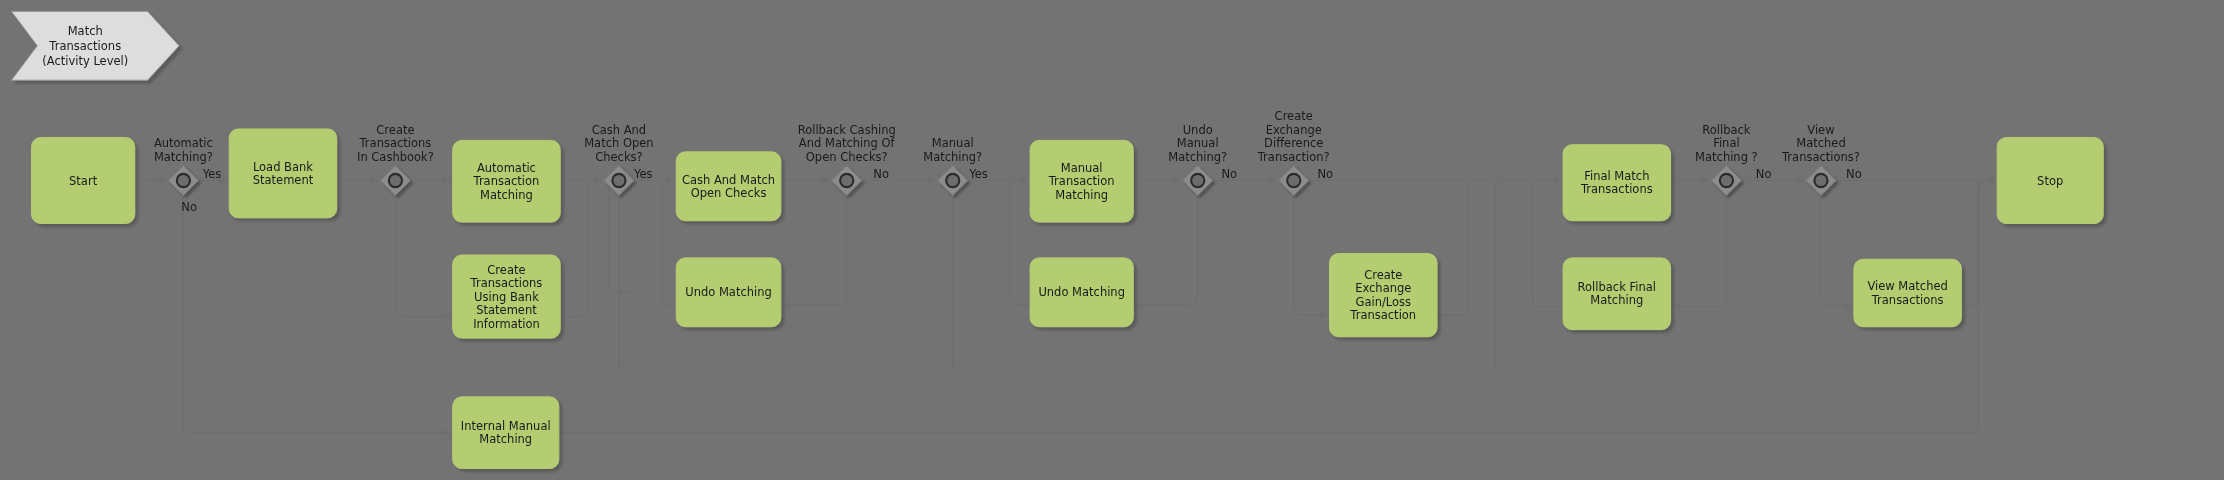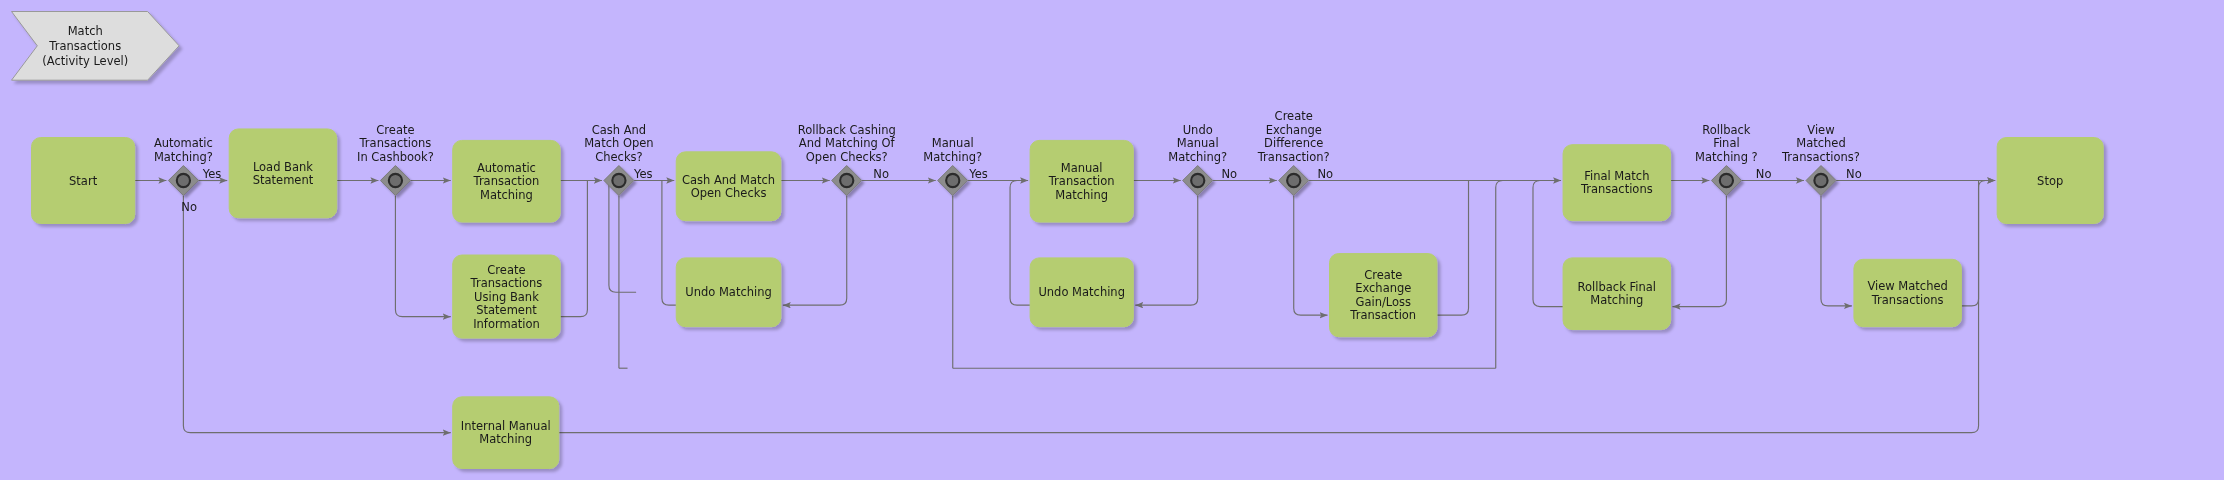--- a/index.html
+++ b/index.html
@@ -1,17 +1,17 @@
 <!DOCTYPE html>
 <html><head>
 <meta charset="utf-8">
 <style>
   html,body{margin:0;padding:0;background:#ffffff;}
   body{width:2224px;height:480px;overflow:hidden;font-family:"DejaVu Sans",sans-serif;}
-  #canvas{position:relative;width:2224px;height:480px;background:#c4b5fd;}
+  #canvas{position:relative;width:2224px;height:480px;background:#737373;}
   svg{position:absolute;left:0;top:0;width:2224px;height:480px;}
   .ntext{font-family:"DejaVu Sans",sans-serif;font-size:11.5px;fill:#1a1a1a;text-anchor:middle;dominant-baseline:middle;}
   .ltext{font-family:"DejaVu Sans",sans-serif;font-size:11.5px;fill:#1a1a1a;text-anchor:middle;dominant-baseline:middle;}
   .dtext{font-family:"DejaVu Sans",sans-serif;font-size:11.5px;fill:#1a1a1a;text-anchor:middle;dominant-baseline:middle;}
   .banner-text{font-family:"DejaVu Sans",sans-serif;font-size:11.5px;fill:#1a1a1a;text-anchor:middle;dominant-baseline:middle;}
   .flowline{stroke:#6e6e6e;stroke-width:1.15;fill:none;}
 </style>
 </head>
 <body>
 

